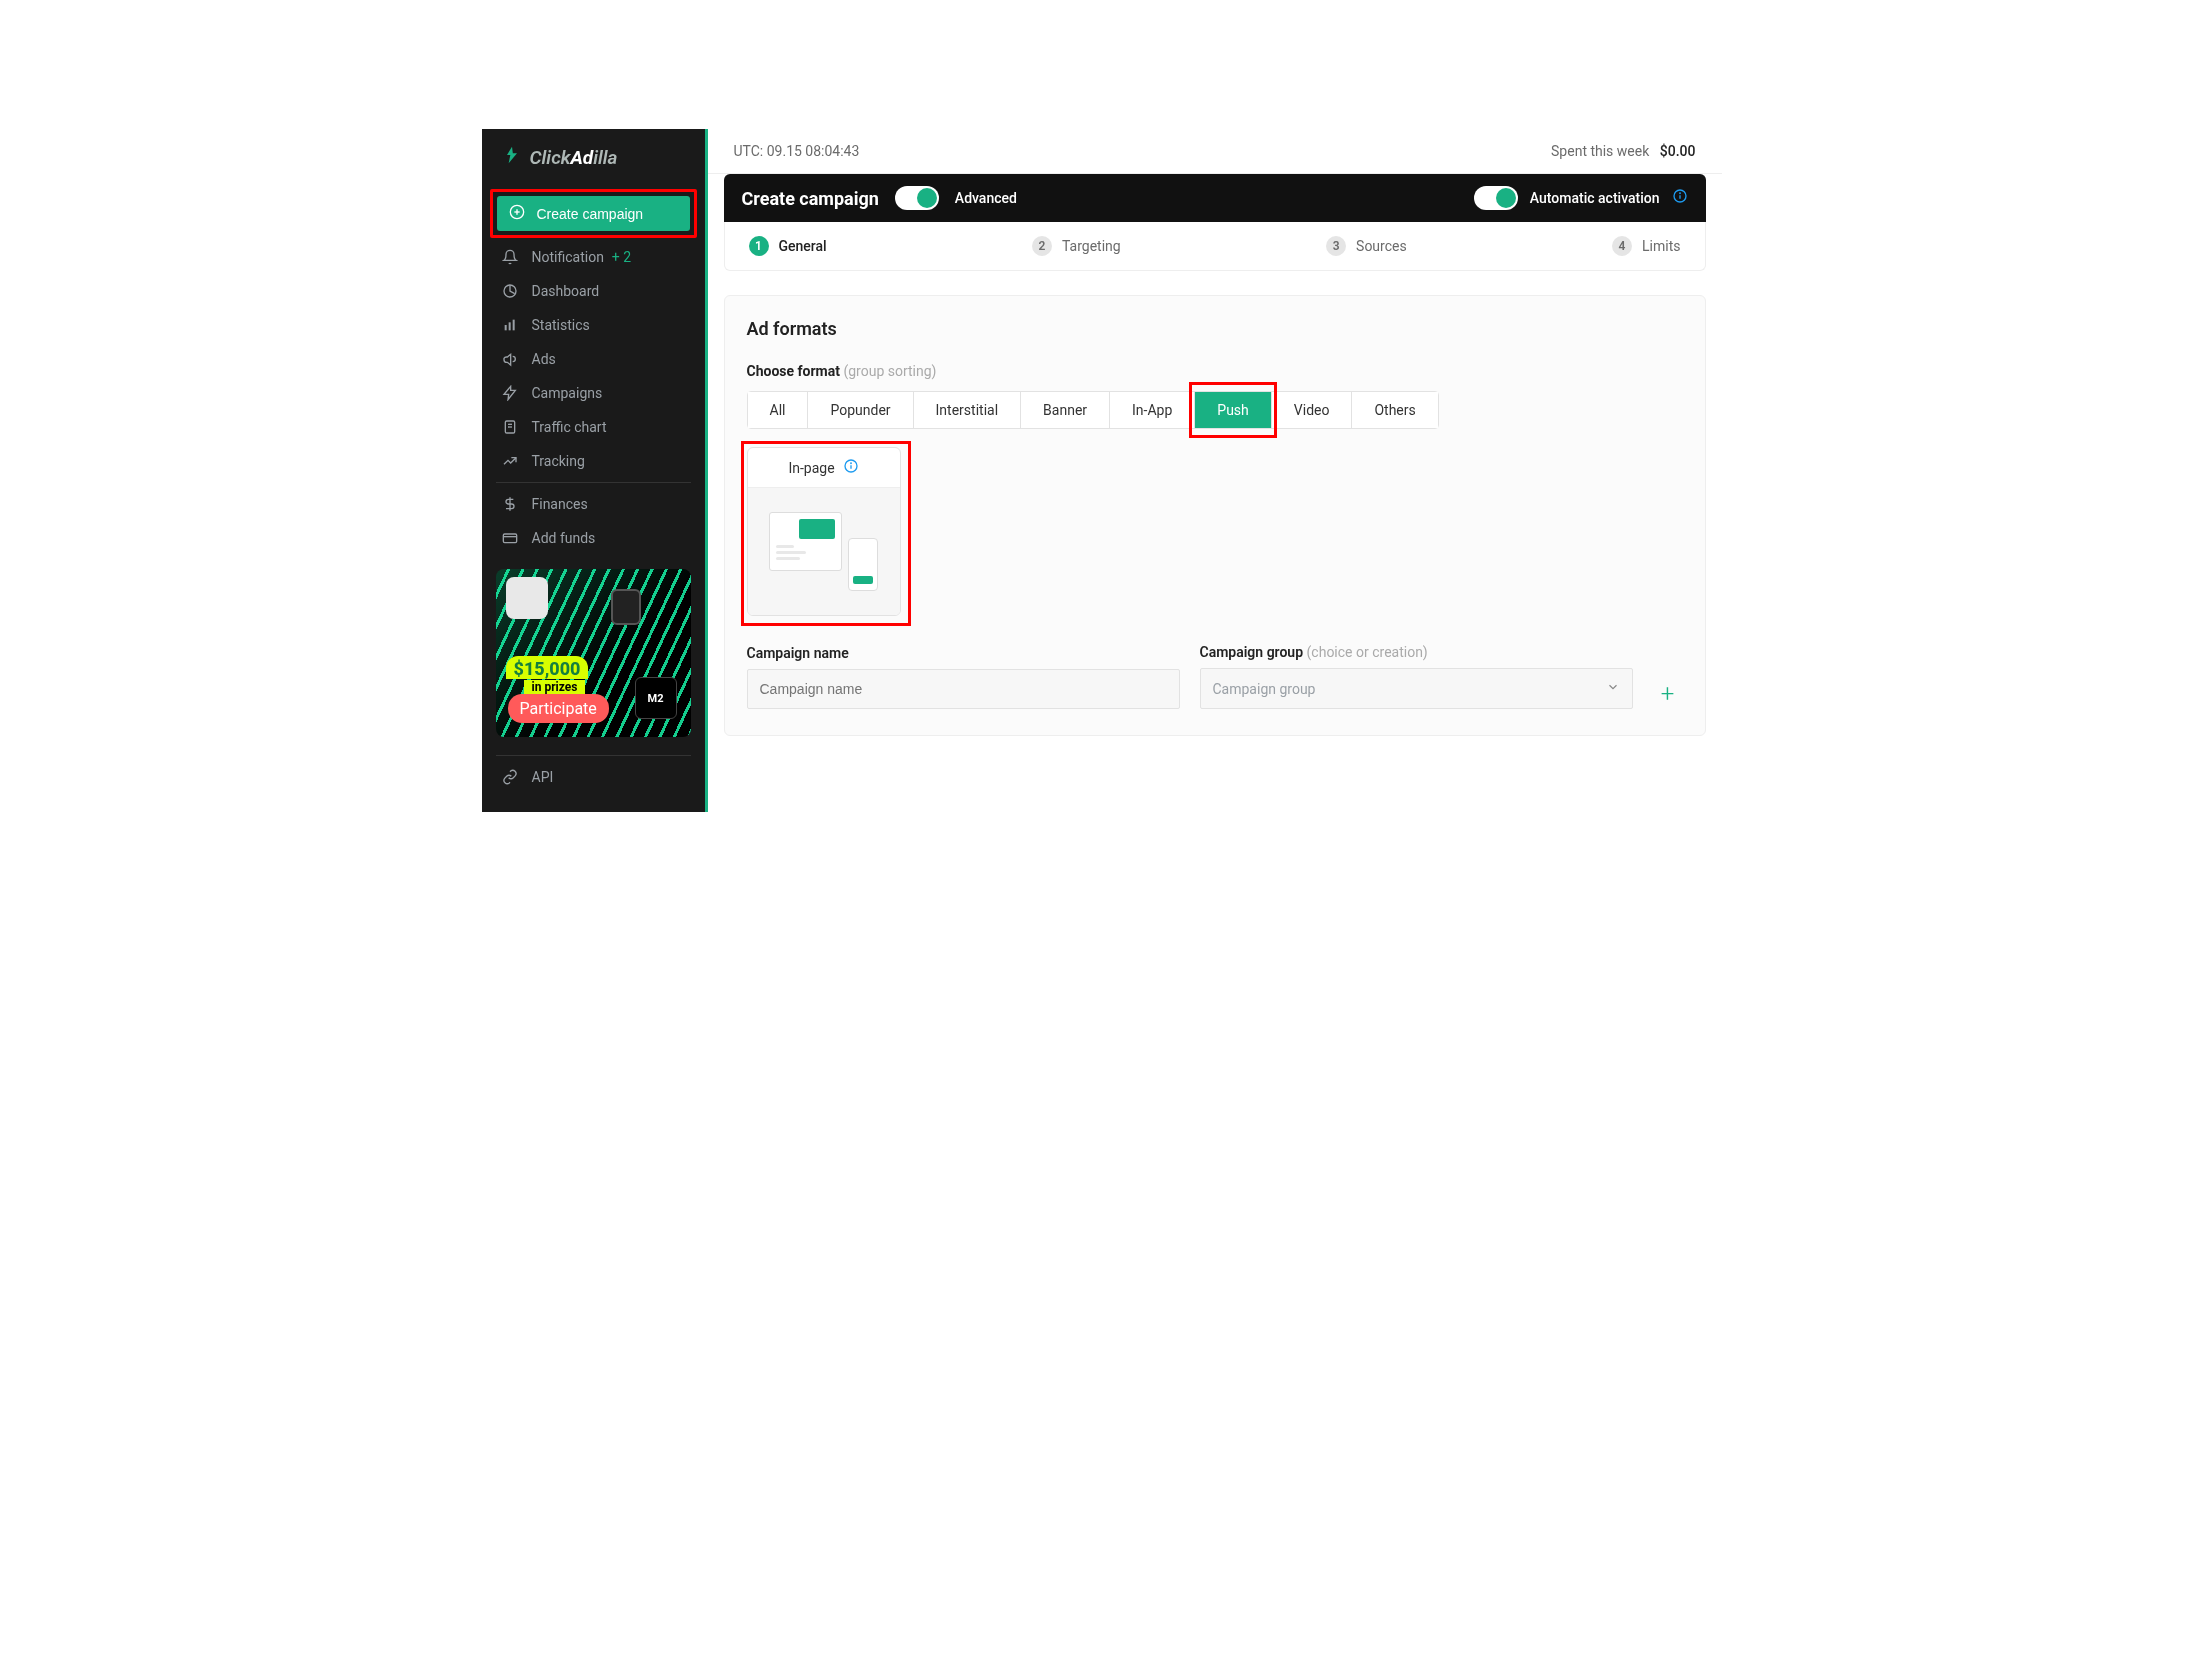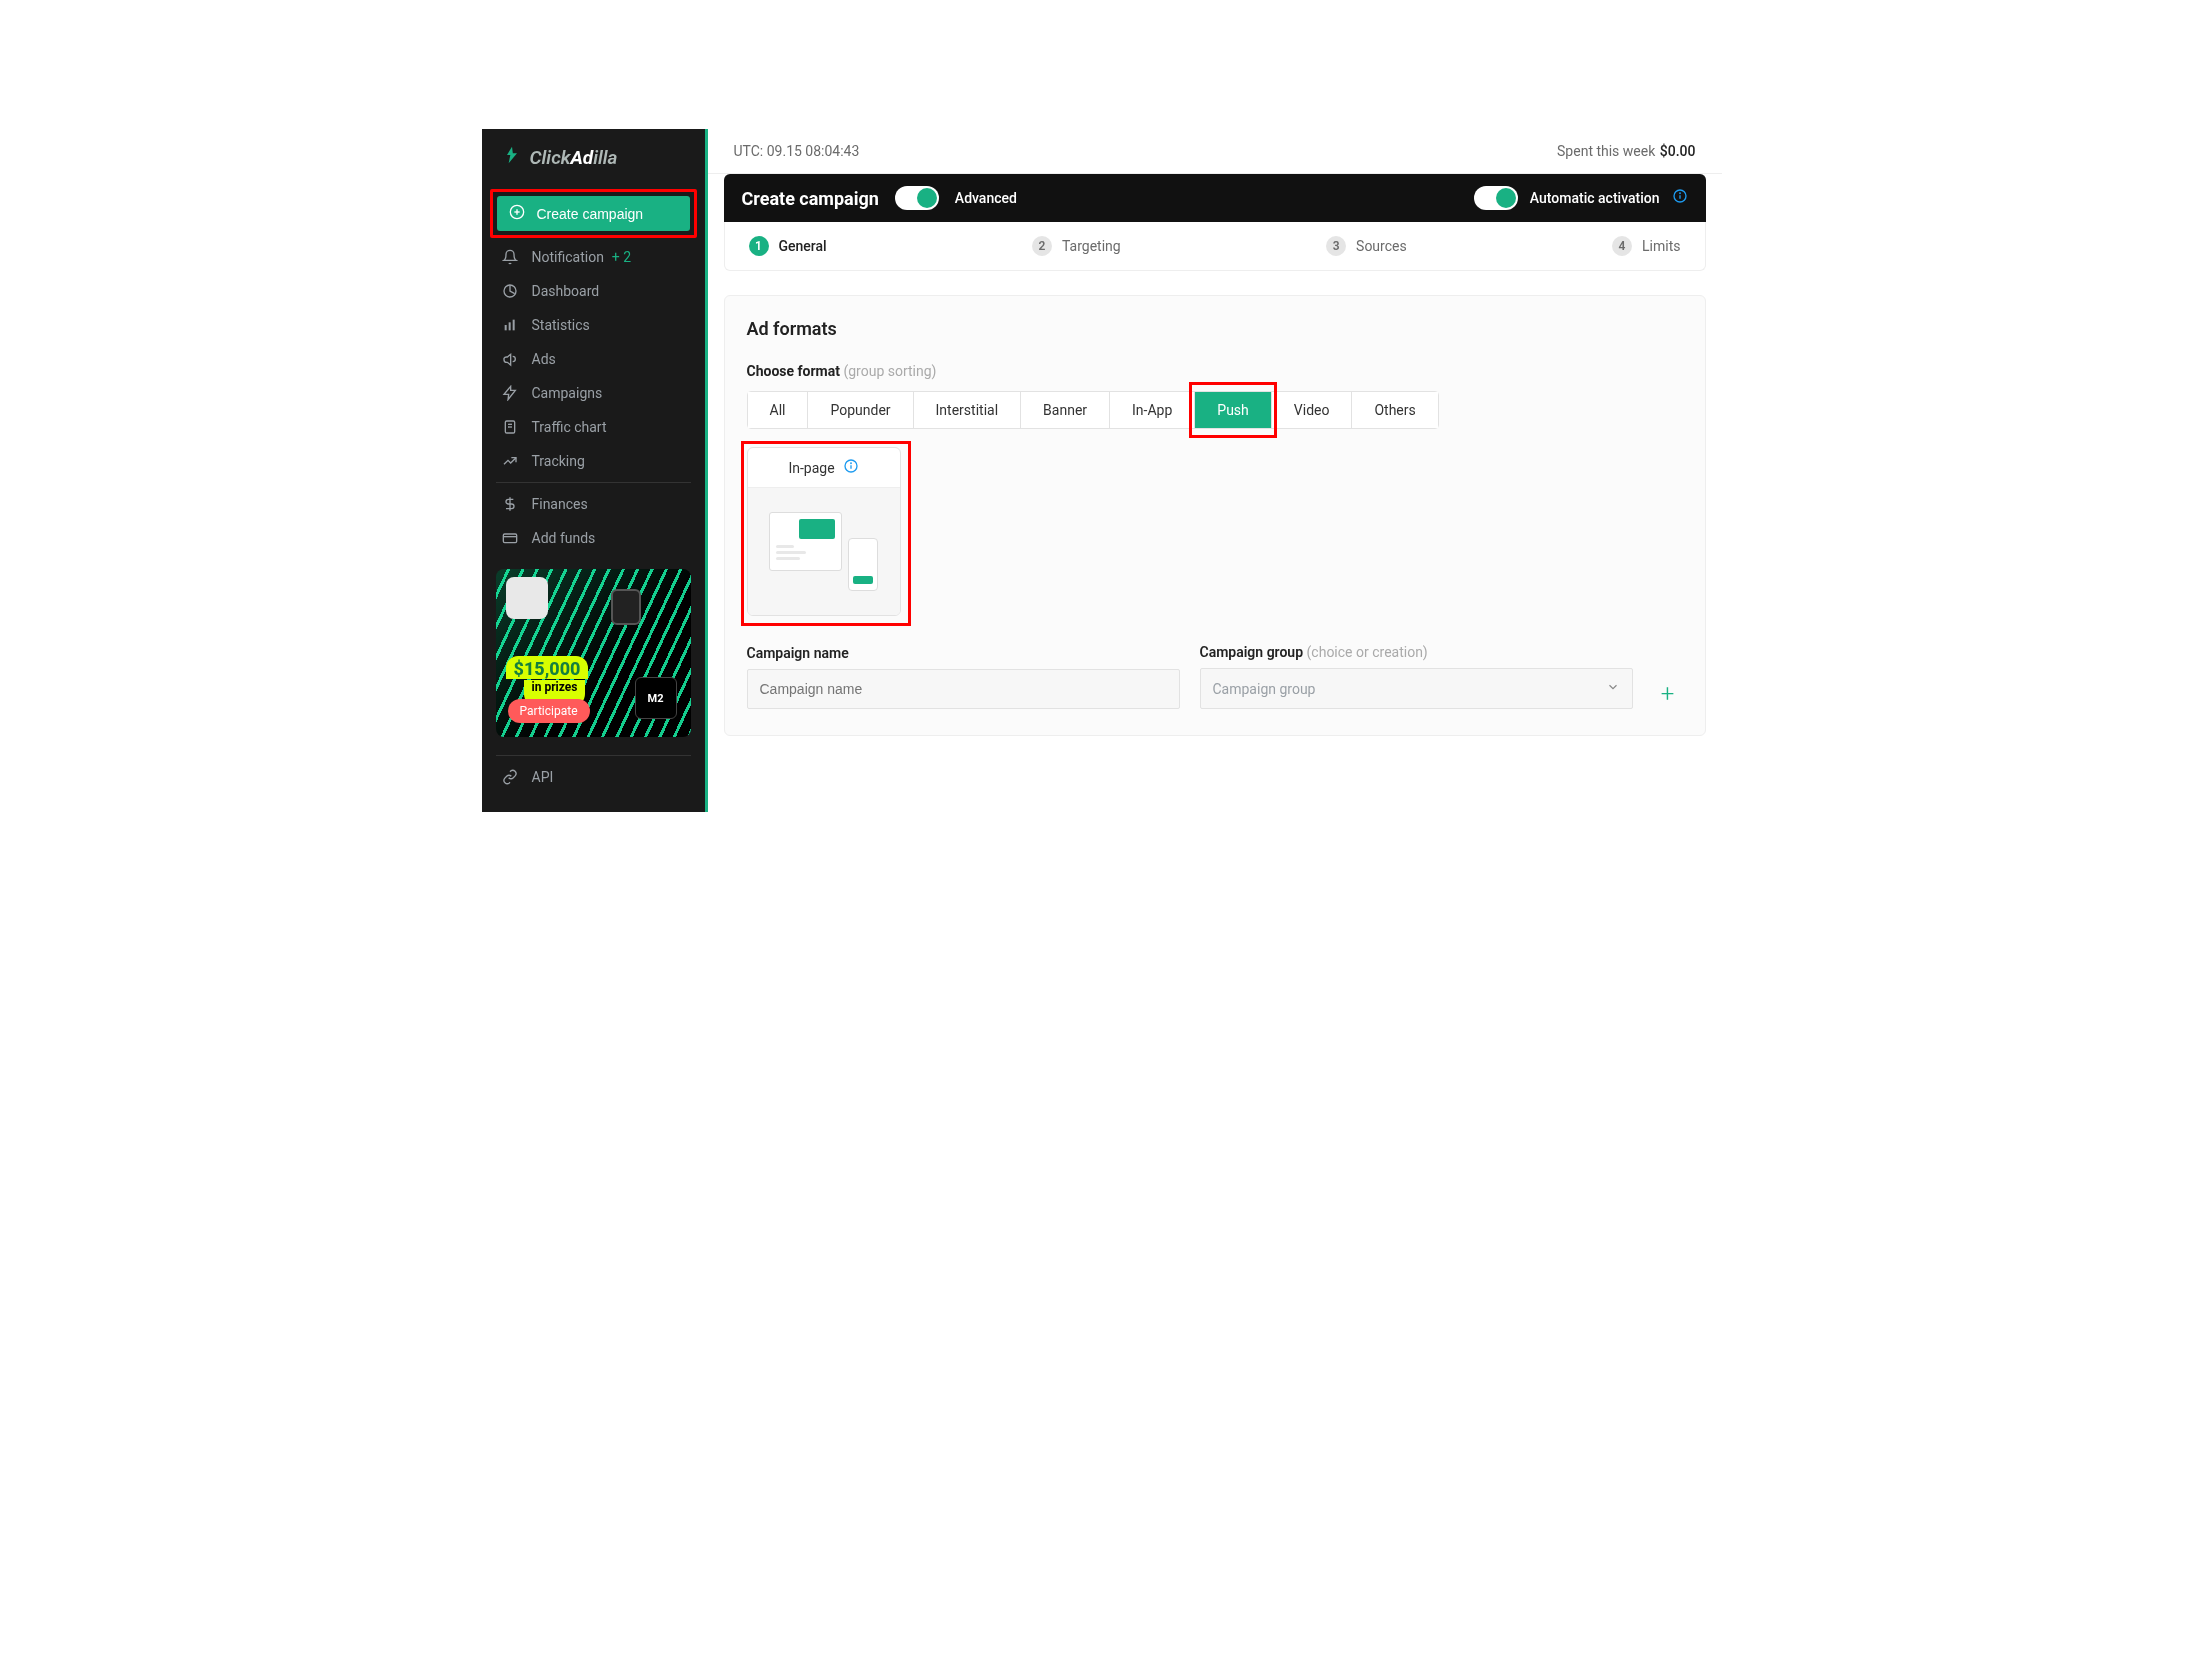--- a/index.html
+++ b/index.html
@@ -19,29 +19,29 @@
 
 .nav-item { display: flex; align-items: center; gap: 14px; padding: 9px 20px; color: #9aa0a6; font-size: 14px; cursor: pointer; }
 .nav-icon { width: 16px; height: 16px; display: flex; align-items: center; justify-content: center; flex-shrink: 0; }
 .nav-icon svg { width: 16px; height: 16px; }
 .notif-count { color: #19b183; margin-left: -6px; }
 
 .promo-box { margin: 14px; border-radius: 8px; overflow: hidden; height: 168px; background: linear-gradient(135deg, #0a3d2a 0%, #000 60%); position: relative; }
 .promo-stripes { position: absolute; top: 0; right: 0; width: 100%; height: 100%; background: repeating-linear-gradient(115deg, transparent 0, transparent 10px, #19ffb0 10px, #19ffb0 13px); opacity: .8; }
 .promo-prize { position: absolute; left: 10px; top: 87px; background: #d8ff00; color: #15803d; font-weight: 800; font-size: 18px; padding: 2px 8px 0; border-radius: 12px 12px 0 0; }
 .promo-sub { position: absolute; left: 28px; top: 111px; color: #000; font-weight:700; font-size: 12px; background:#d8ff00; padding: 0 8px 12px; border-radius: 0 0 12px 12px;}
-.promo-participate { position: absolute; left: 12px; bottom: 14px; background: #ff5a5a; color: #fff; font-size: 12px; padding: 5px 12px; border-radius: 14px; }
+.promo-participate { position: absolute; left: 12px; bottom: 14px; background: #ff5a5a; color: #fff; font-size: 16px; padding: 5px 12px; border-radius: 14px; }
 .promo-earbuds { position: absolute; left: 10px; top: 8px; width: 42px; height: 42px; background: #e8e8e8; border-radius: 8px; }
 .promo-watch { position: absolute; right: 50px; top: 20px; width: 30px; height: 36px; background: #222; border-radius: 6px; border: 2px solid #555;}
 .promo-chip { position: absolute; right: 14px; bottom: 18px; width: 42px; height: 42px; background: #000; border: 1px solid #444; border-radius: 6px; display:flex; align-items:center; justify-content:center; color:#fff; font-size:11px; font-weight:700;}
 
 
 .main { flex: 1; background: #fff; display: flex; flex-direction: column; overflow: hidden; }
 .topbar { display: flex; justify-content: space-between; align-items: center; padding: 14px 26px; border-bottom: 1px solid #eee; font-size: 14px; color: #6b6b6b; }
-.topbar .spent-val { color: #222; font-weight: 500; margin-left: 1px; }
+.topbar .spent-val { color: #222; font-weight: 500; margin-left: 7px; }
 
 .banner { background: #1d9bf0; color: #fff; text-align: center; padding: 14px; margin: 20px 16px 14px; font-size: 15px; display: flex; align-items: center; justify-content: center; gap: 10px; border-radius: 3px; }
 .banner svg { width: 18px; height: 18px; }
 
 .blackbar { margin: 0 16px; background: #111; color: #fff; display: flex; align-items: center; justify-content: space-between; padding: 12px 18px; border-radius: 6px 6px 0 0; }
 .blackbar-left { display: flex; align-items: center; gap: 16px; }
 .blackbar-title { font-size: 18px; font-weight: 700; }
 .toggle { width: 44px; height: 24px; background: #fff; border-radius: 12px; position: relative; cursor: pointer; }
 .toggle .knob { position: absolute; top: 2px; right: 2px; width: 20px; height: 20px; background: #19b183; border-radius: 50%; }
 .blackbar-right { display: flex; align-items: center; gap: 12px; }

